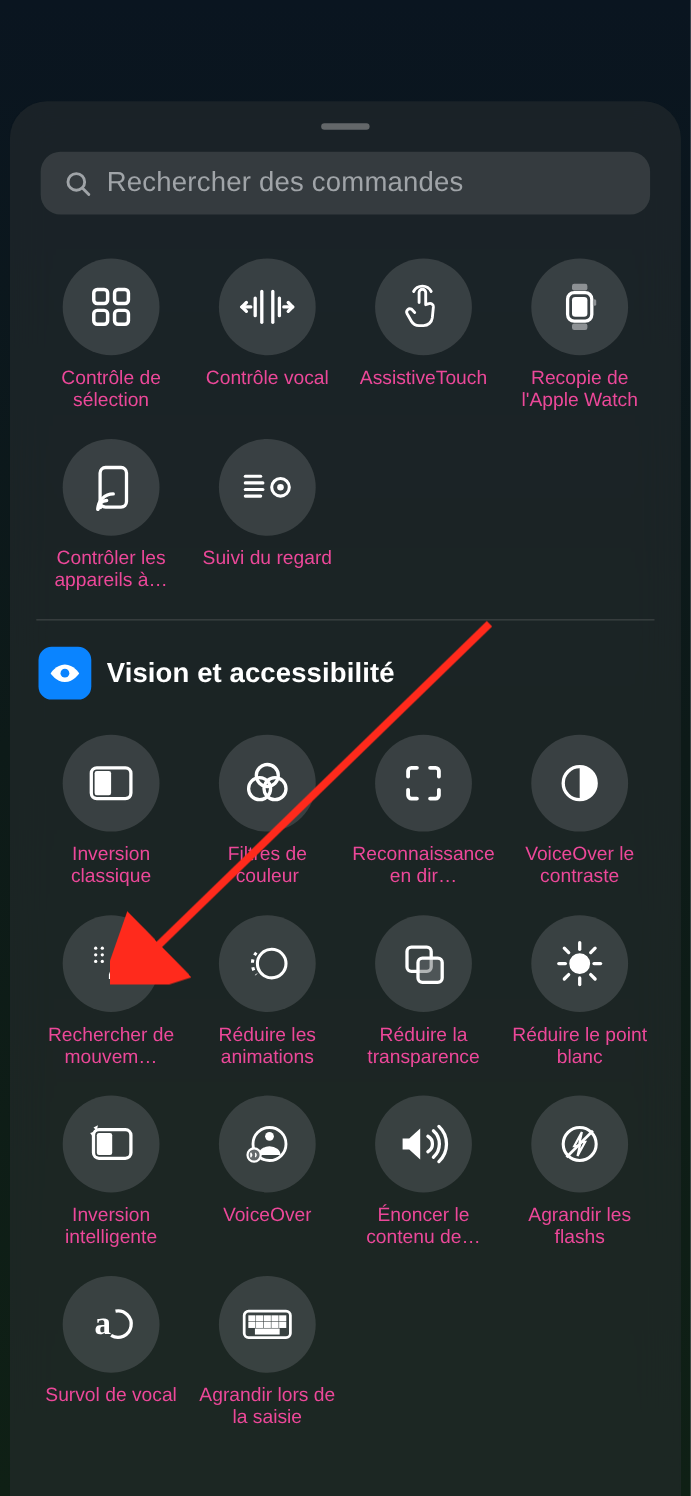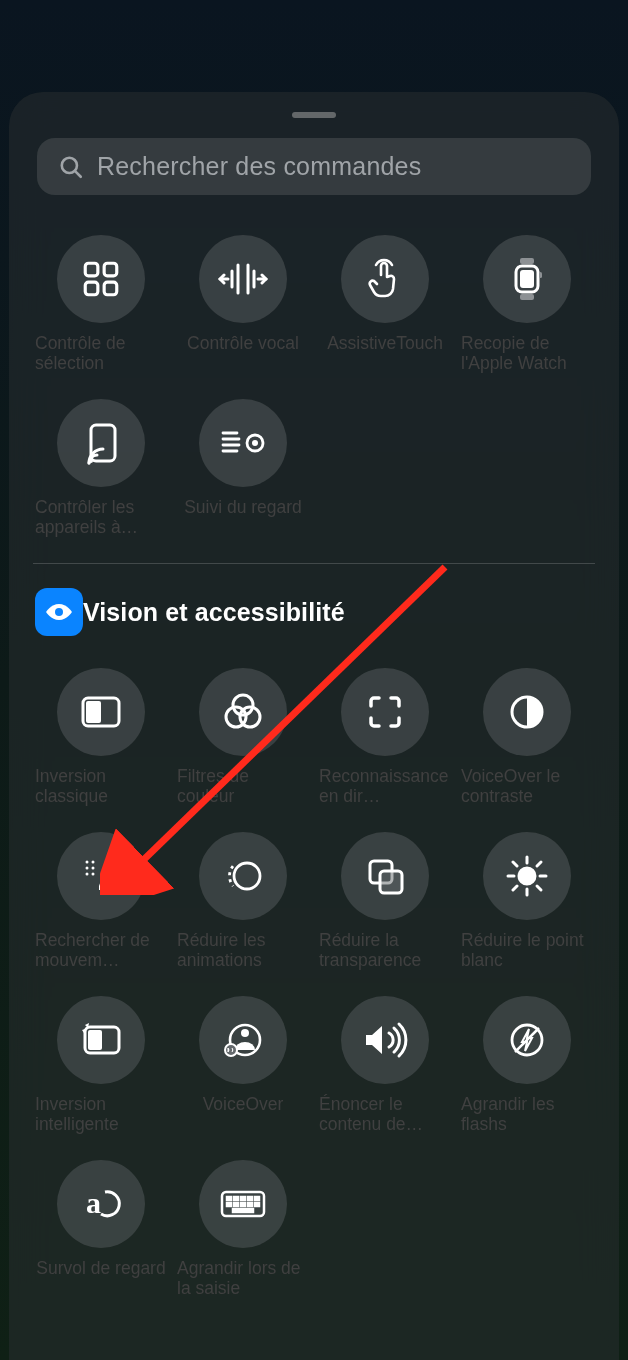--- a/index.html
+++ b/index.html
@@ -70,39 +70,39 @@
       height: 88px;
       border-radius: 50%;
       background: rgba(100, 105, 108, 0.42);
       display: flex;
       align-items: center;
       justify-content: center;
       margin-bottom: 10px;
       position: relative;
     }
     .label {
-      color: #404040;
+      color: #ec4899;
       font-size: 17.5px;
       line-height: 20px;
-      text-align: left;
+      text-align: center;
       max-width: 140px;
       overflow: hidden;
       display: -webkit-box;
       -webkit-line-clamp: 2;
       -webkit-box-orient: vertical;
     }
     .divider {
       height: 1px;
       background: rgba(160,160,160,0.3);
       margin: 8px 4px 24px 4px;
     }
     .section-header {
       display: flex;
       align-items: center;
-      gap: 0;
+      gap: 14px;
       padding: 0 6px;
       margin-bottom: 4px;
     }
     .section-badge {
       width: 48px;
       height: 48px;
       border-radius: 12px;
       background: #0a84ff;
       display: flex;
       align-items: center;
@@ -416,21 +416,21 @@
 
     <div class="item">
       <div class="circ">
           <span>
         <svg width="42" height="42" viewBox="0 0 42 42">
           <text x="6" y="30" font-size="30" font-weight="600" fill="#fff" font-family="-apple-system">a</text>
           <path d="M25 9 a12 12 0 1 1-4 22" fill="none" stroke="#fff" stroke-width="3"></path>
         </svg>
       </span>
         </div>
-      <div class="label">Survol de regard</div>
+      <div class="label">Survol de vocal</div>
     </div>
 
     <div class="item">
       <div class="circ">
           <span>
         <svg width="46" height="32" viewBox="0 0 46 32" fill="none" stroke="#fff" stroke-width="2.5">
           <rect x="2" y="4" width="42" height="24" rx="4"></rect>
           <rect x="7" y="9" width="4" height="3" fill="#fff"></rect>
               <rect x="14" y="9" width="4" height="3" fill="#fff"></rect>
           <rect x="21" y="9" width="4" height="3" fill="#fff"></rect>

